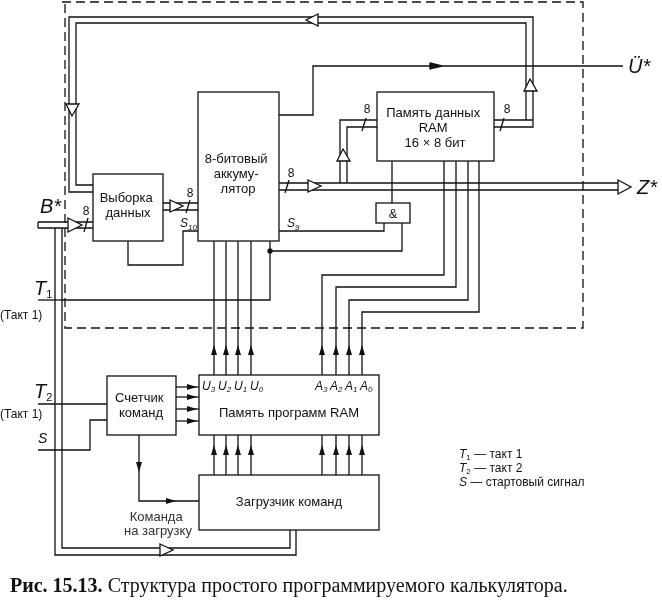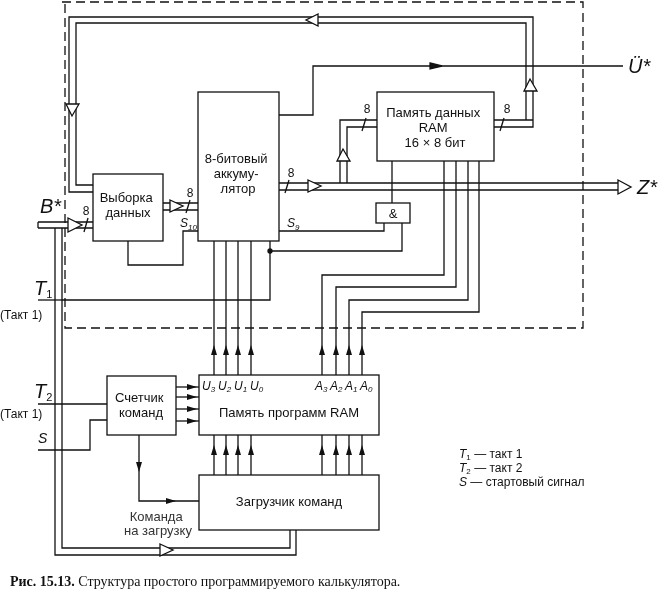--- a/index.html
+++ b/index.html
@@ -4,21 +4,21 @@
 <style>
   html, body { margin: 0; padding: 0; background: #ffffff; }
   body { width: 662px; height: 600px; position: relative; overflow: hidden; font-family: "Liberation Sans", sans-serif; color: #111; }
   svg { position: absolute; left: 0; top: 0; }
   .blk { font-family: "Liberation Sans", sans-serif; font-size: 13px; fill: #111; }
   .lbl { font-family: "Liberation Sans", sans-serif; font-size: 12px; fill: #111; }
   .big { font-family: "Liberation Sans", sans-serif; font-size: 20px; font-style: italic; fill: #111; }
   .it { font-style: italic; }
   .sub { font-size: 8px; }
   .legend { font-family: "Liberation Sans", sans-serif; font-size: 12px; fill: #111; }
-  .caption { position: absolute; left: 10px; top: 574px; font-family: "Liberation Serif", serif; font-size: 14px; color: #111; }
+  .caption { position: absolute; left: 10px; top: 574px; font-family: "Liberation Serif", serif; font-size: 20px; color: #111; }
   .caption b { font-weight: bold; }
 </style>
 </head>
 <body>
 
 <svg width="662" height="600" viewBox="0 0 662 600">
   <g stroke="#111" stroke-width="1.3" fill="none">
 
     <path d="M62,2 L583,2 L583,328 L65,328 L65,2" stroke-dasharray="9,5"></path>
 

